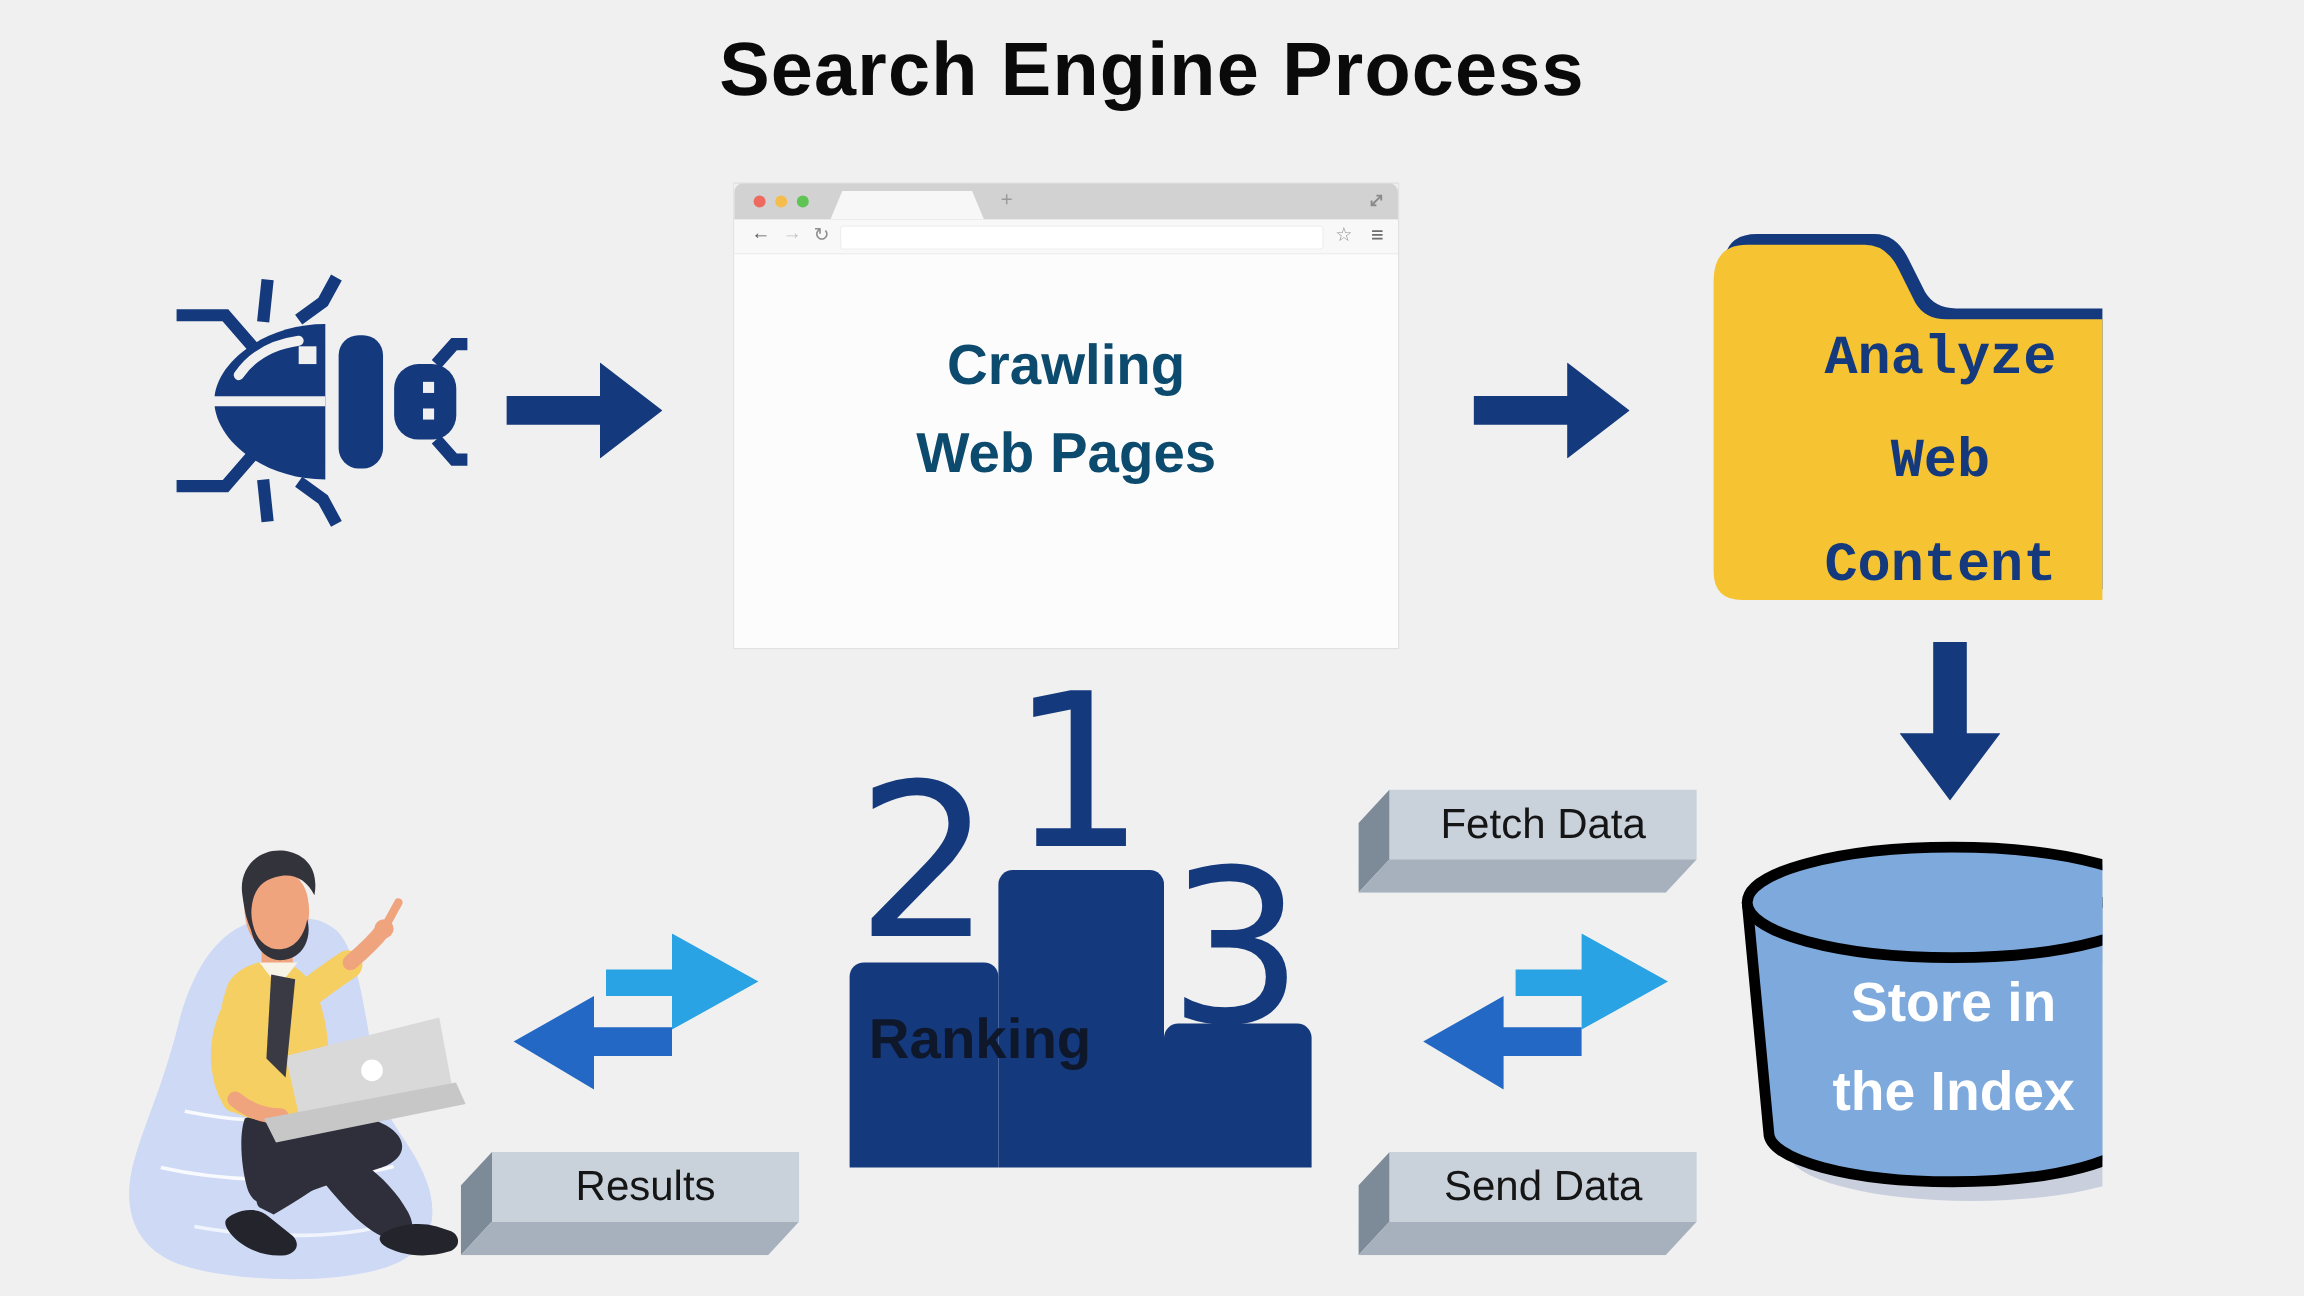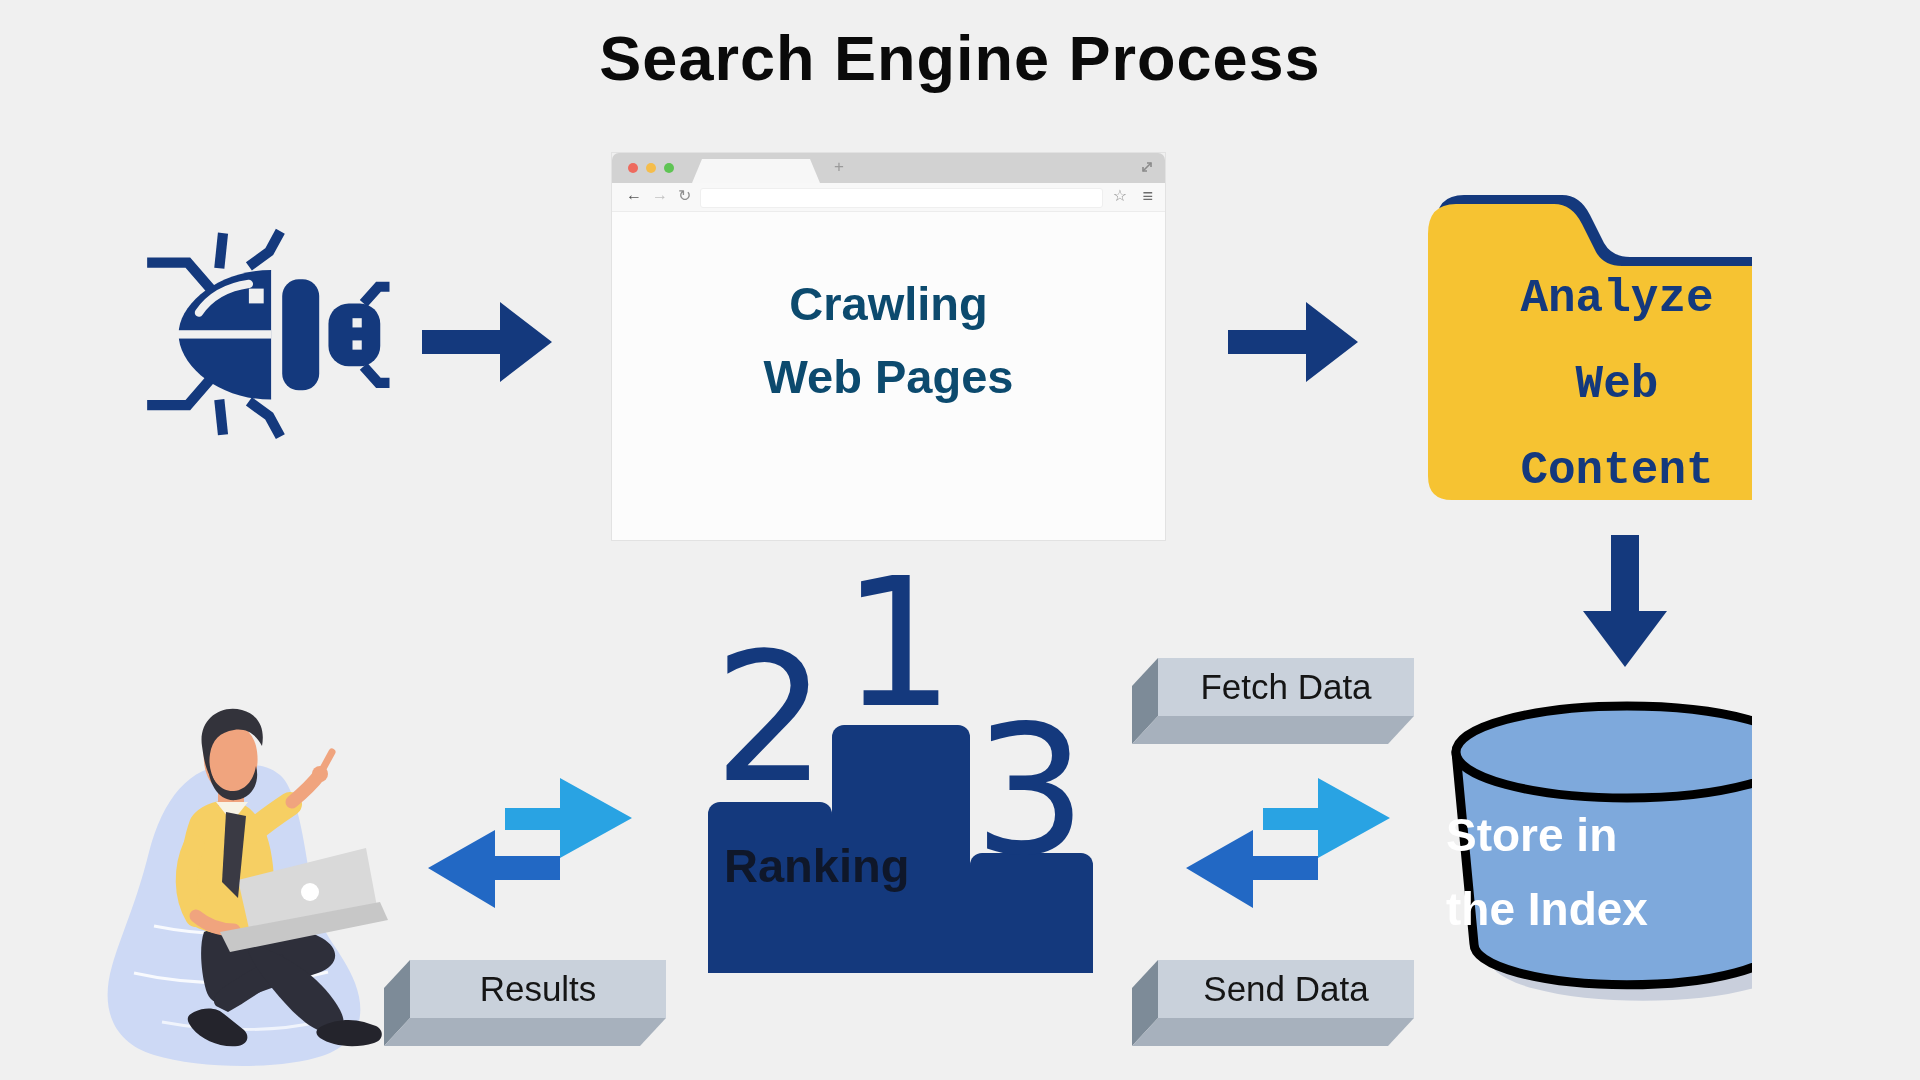--- a/index.html
+++ b/index.html
@@ -28,21 +28,21 @@
         display:flex;flex-direction:column;align-items:center;padding-top:55px;box-sizing:border-box;}
   .crawl-line{font-size:47px;font-weight:bold;color:#0c4a6e;line-height:73px;}
 
   
   .folder{left:1412px;top:180px;width:410px;height:332px;}
   .folder-label{left:1412px;top:256px;width:410px;text-align:center;}
   .folder-label div{font-size:46px;font-weight:bold;color:#14397d;line-height:86px;font-family:Liberation Mono, monospace;}
 
   
   .dbwrap{left:1446px;top:698px;width:364px;height:308px;}
-  .db-label{left:1446px;top:798px;width:364px;}
+  .db-label{left:1446px;top:798px;width:364px;text-align:center;}
   .db-label div{font-size:46px;font-weight:bold;color:#ffffff;line-height:74px;}
 
   
   .step{position:absolute;background:#14397d;border-radius:12px 12px 0 0;}
   .rank-num{position:absolute;width:140px;text-align:center;font-family:"DejaVu Sans",sans-serif;
             font-size:178px;line-height:1;color:#14397d;}
   .ranking-label{left:724px;top:828px;width:360px;}
   .ranking-label div{font-size:47px;font-weight:bold;color:#0f172a;line-height:75px;white-space:nowrap;}
 
   

